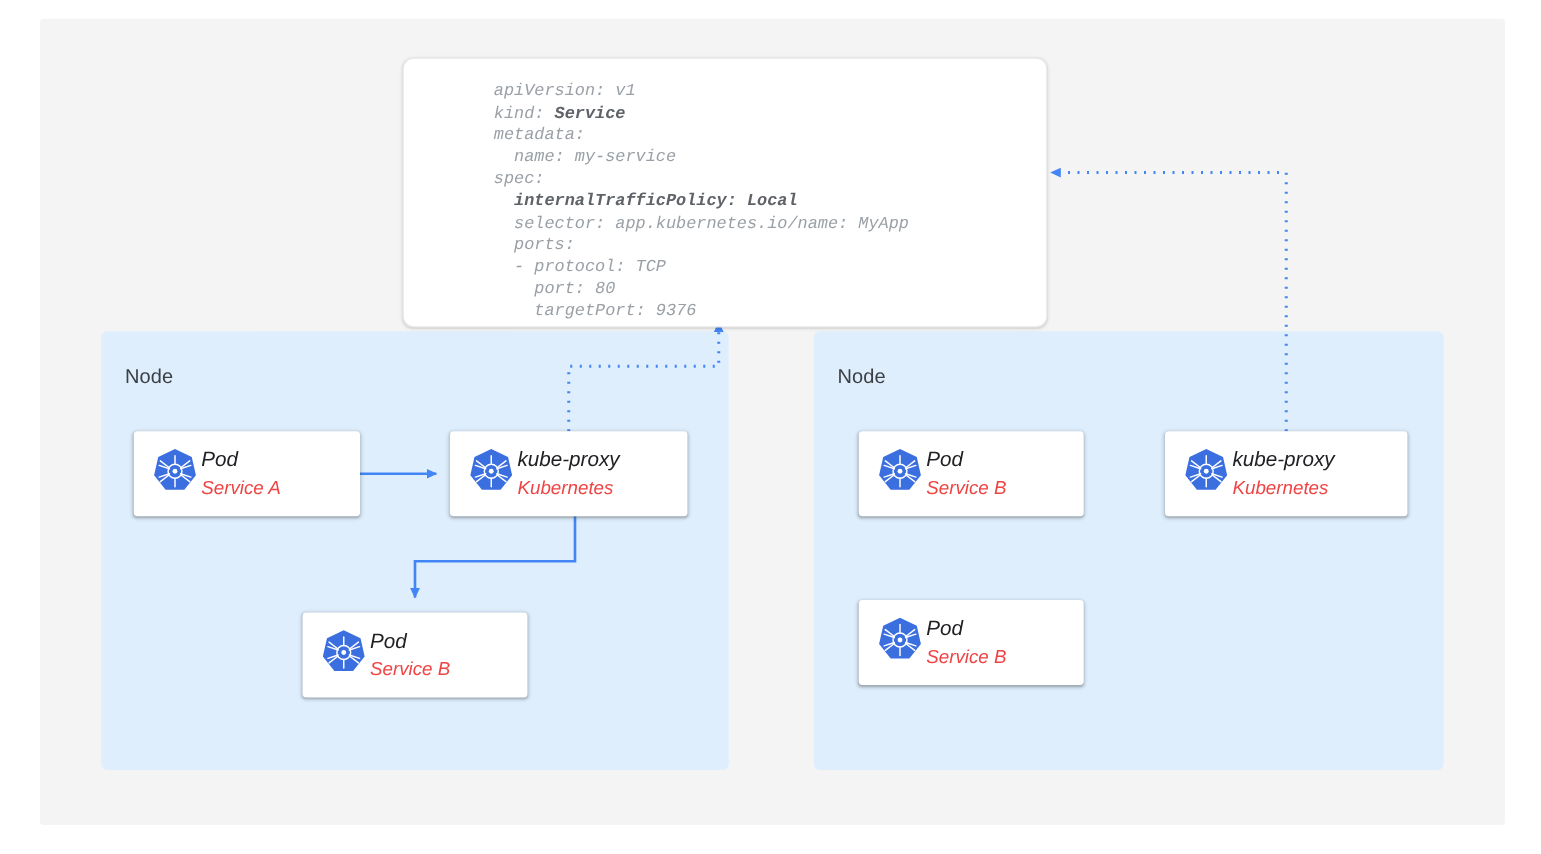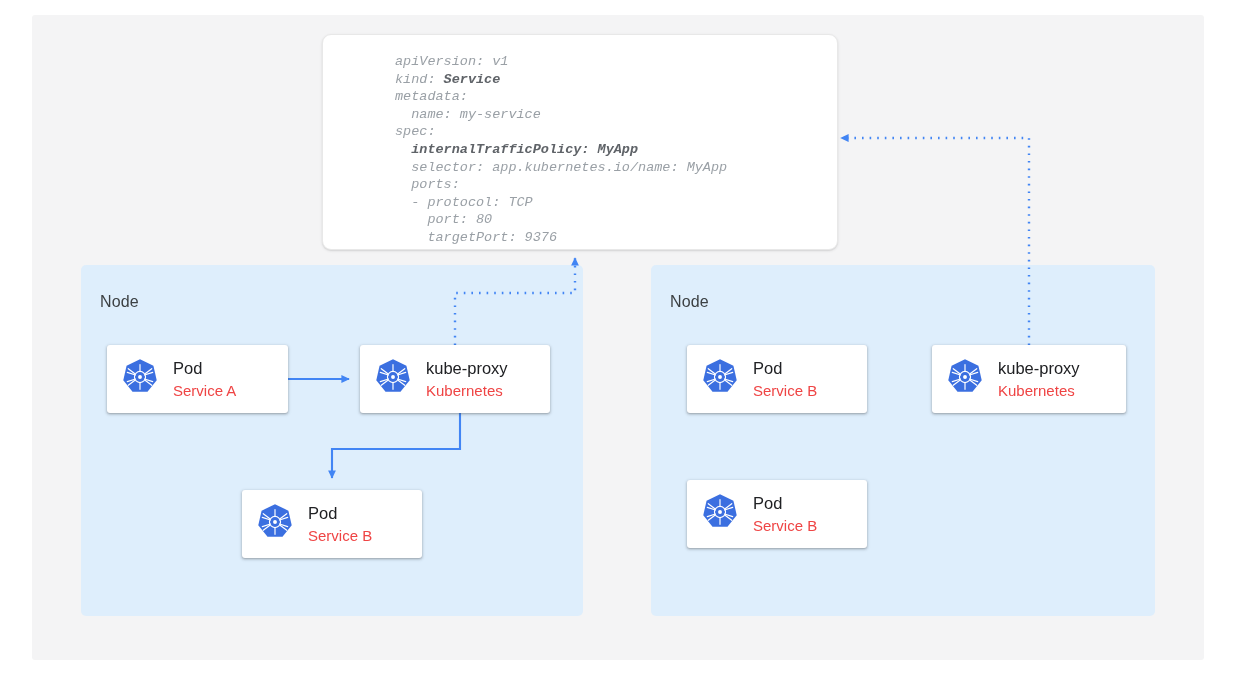--- a/index.html
+++ b/index.html
@@ -9,21 +9,21 @@
 
   
   #canvas{position:absolute;left:32px;top:15px;width:1172px;height:645px;
           background:#f4f4f5;border-radius:3px;}
 
   
   #wires{position:absolute;left:0;top:0;width:1233px;height:683px;
          pointer-events:none;}
 
   
-  #yaml-card{position:absolute;left:322px;top:34px;width:516px;height:216px;
+  #yaml-card{position:absolute;left:322px;top:46px;width:516px;height:216px;
     background:#ffffff;border:1px solid #e8e8e8;border-radius:9px;
     box-shadow:0 1px 3px rgba(0,0,0,0.10),0 1px 1px rgba(0,0,0,0.05);
     box-sizing:border-box;}
   #yaml-code{position:absolute;left:72px;top:18px;
     font-family:"Liberation Mono","DejaVu Sans Mono",monospace;
     font-style:italic;font-size:13.5px;line-height:17.6px;color:#9aa0a6;
     white-space:pre;}
   #yaml-code b{font-weight:bold;color:#5f6368;}
 
   
@@ -31,22 +31,22 @@
   #node-left{left:81px;top:265px;width:502px;height:351px;}
   #node-right{left:651px;top:265px;width:504px;height:351px;}
   .node-label{position:absolute;left:19px;top:28px;font-size:16px;color:#3c4043;
     letter-spacing:0.1px;}
 
   
   .card{position:absolute;background:#ffffff;border-radius:3px;
     box-shadow:0 1px 2px rgba(60,64,67,0.30),0 1px 3px 1px rgba(60,64,67,0.15);
     display:flex;align-items:center;box-sizing:border-box;}
   .card .k8s-logo{flex:0 0 auto;margin-left:14px;}
-  .card .card-text{margin-left:14px;display:flex;flex-direction:column;
-    justify-content:center;}
+  .card .card-text{margin-left:2px;display:flex;flex-direction:column;
+    justify-content:center;font-style:italic;}
   .card-title{font-size:16.5px;color:#202124;line-height:21px;}
   .card-sub{font-size:15px;color:#ef4444;line-height:21px;margin-top:1px;}
 
   #card-pod-a      {left:107px; top:345px; width:181px; height:68px;}
   #card-kubeproxy-l{left:360px; top:345px; width:190px; height:68px;}
   #card-pod-b-l    {left:242px; top:490px; width:180px; height:68px;}
   #card-pod-b-r1   {left:687px; top:345px; width:180px; height:68px;}
   #card-kubeproxy-r{left:932px; top:345px; width:194px; height:68px;}
   #card-pod-b-r2   {left:687px; top:480px; width:180px; height:68px;}
 </style>
@@ -88,21 +88,21 @@
       <path d="M1029,345 L1029,138 L841,138" stroke="#4285f4" stroke-width="2.4" fill="none" stroke-linecap="butt" stroke-dasharray="1.6 6" marker-end="url(#ah)"></path>
     </g>
   </svg>
 
   <div id="yaml-card">
     <div id="yaml-code">apiVersion: v1
 kind: <b>Service</b>
 metadata:
   name: my-service
 spec:
-  <b>internalTrafficPolicy: MyApp</b>
+  <b>internalTrafficPolicy: Local</b>
   selector: app.kubernetes.io/name: MyApp
   ports:
   - protocol: TCP
     port: 80
     targetPort: 9376</div>
   </div>
 
   <div class="card" id="card-pod-a">
     <span class="k8s-logo">
       <svg width="38" height="38" viewBox="0 0 100 100" xmlns="http://www.w3.org/2000/svg">

